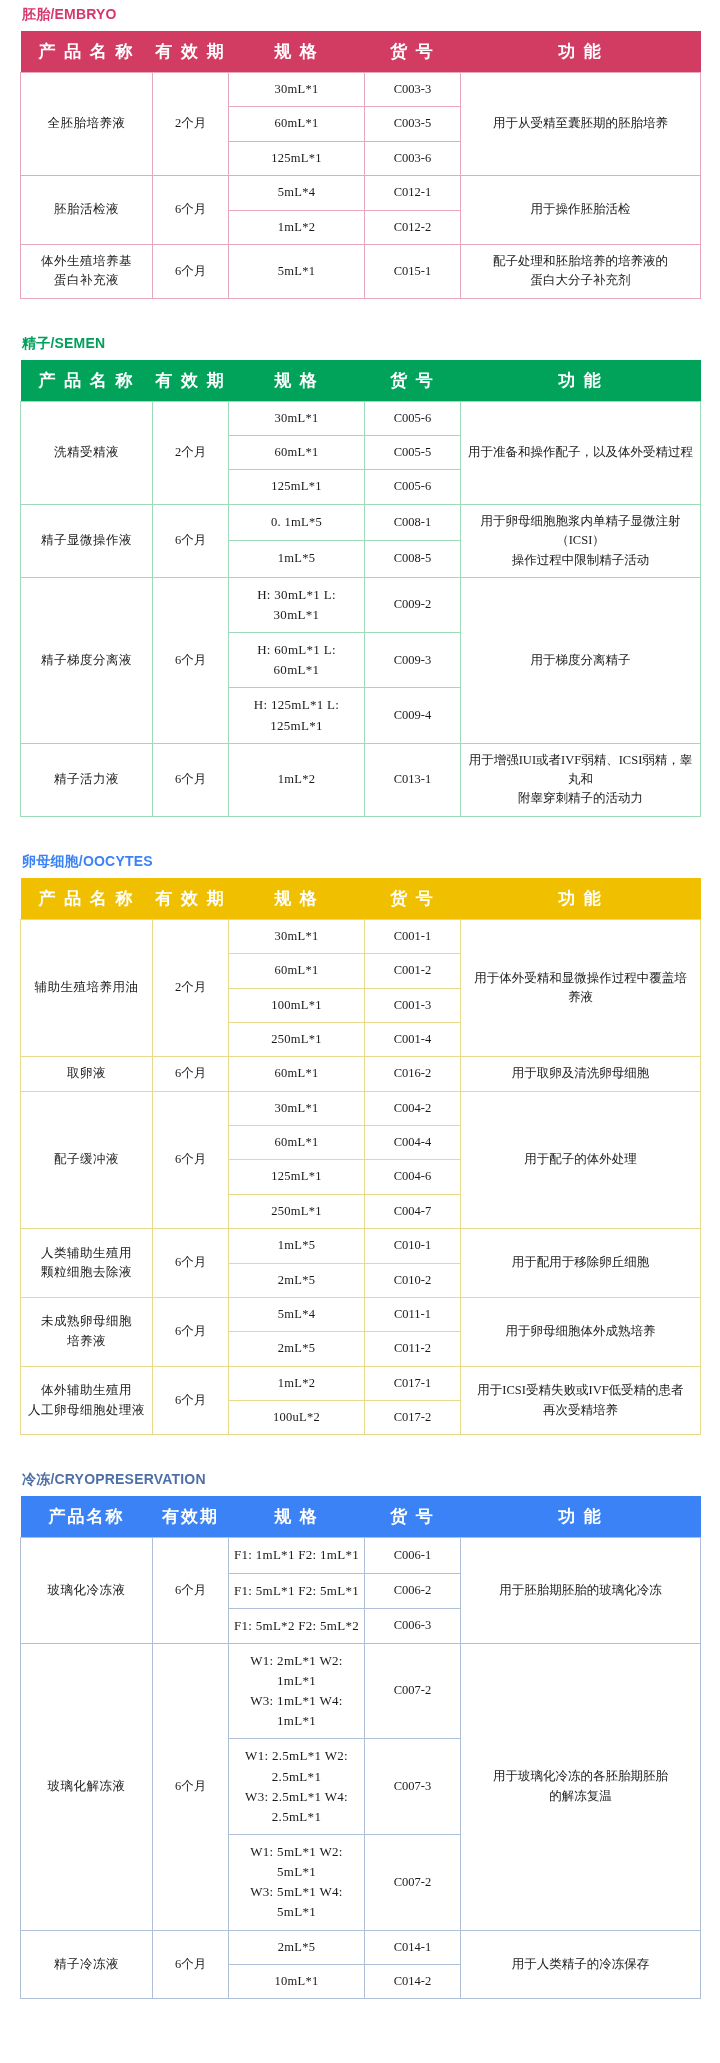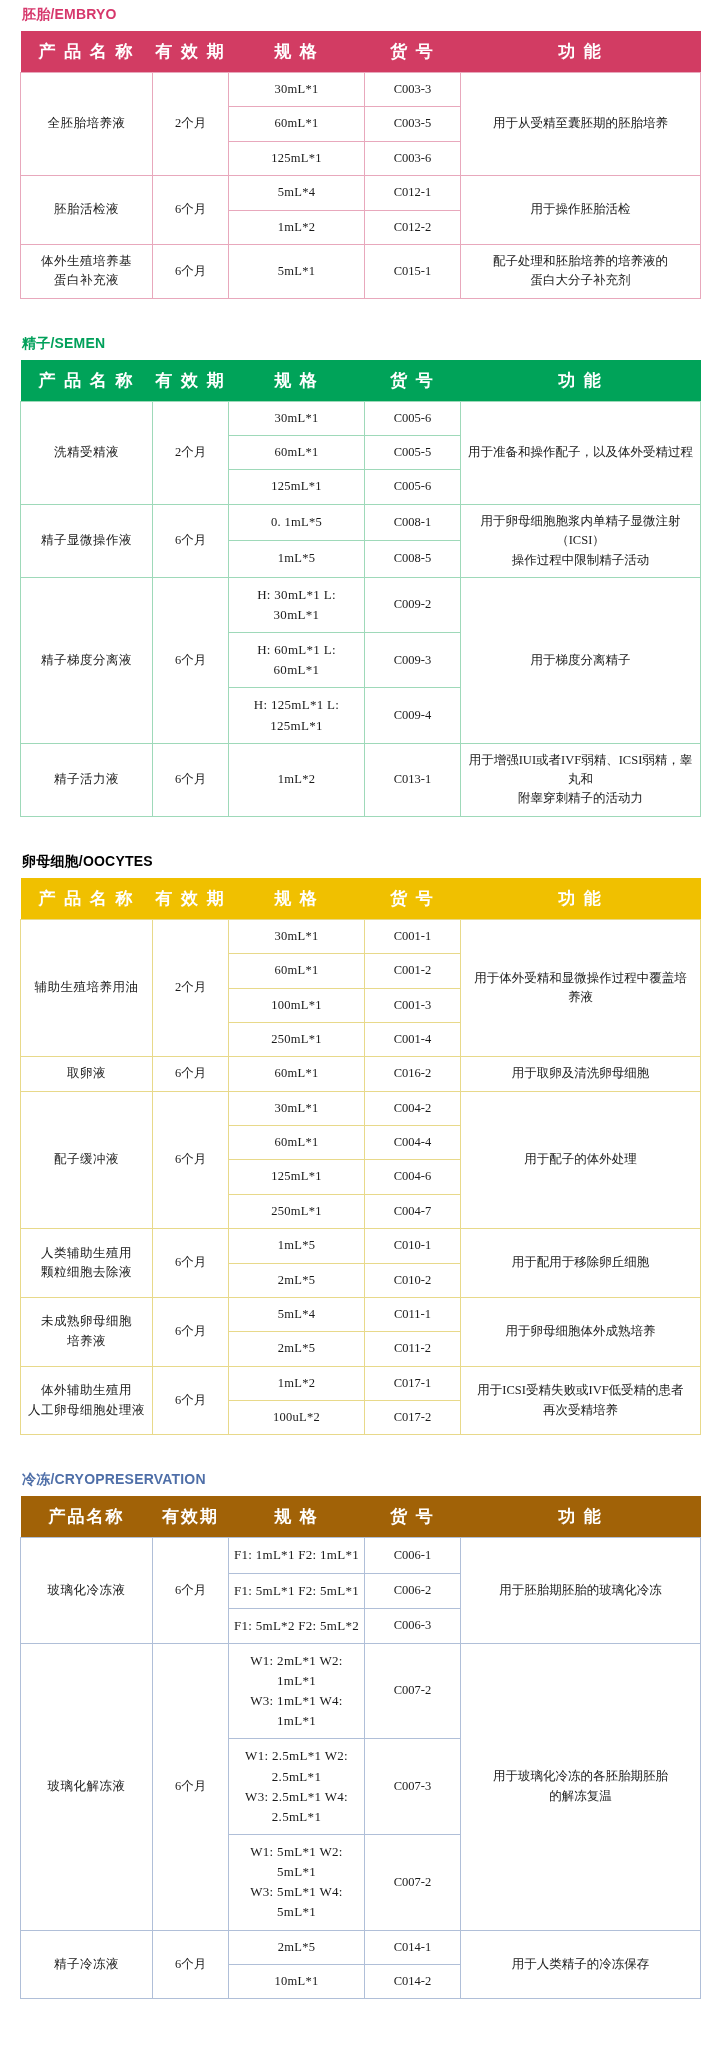--- a/index.html
+++ b/index.html
@@ -66,27 +66,27 @@
   .embryo .section-title { color: #d6376b; }
   .embryo th { background: #d23c63; }
   .embryo td { border: 1px solid #e8a8bc; }
 
   
   .semen .section-title { color: #00a05a; margin-top: 28px; }
   .semen th { background: #00a359; }
   .semen td { border: 1px solid #9ed9b9; }
 
   
-  .oocytes .section-title { color: #000000; }
+  .oocytes .section-title { color: #3b82f6; }
   .oocytes th { background: #f0c000; }
   .oocytes td { border: 1px solid #e8d98a; }
 
   
   .cryo .section-title { color: #4f6fa8; }
-  .cryo th { background: #a16207; }
+  .cryo th { background: #3b82f6; }
   .cryo td { border: 1px solid #b0bfd8; }
 </style>
 </head>
 <body>
 
 <div class="page">
   <div id="sections-root">
       <div class="section embryo">
         <div class="section-title">胚胎/EMBRYO</div>
         <table class="prod">

